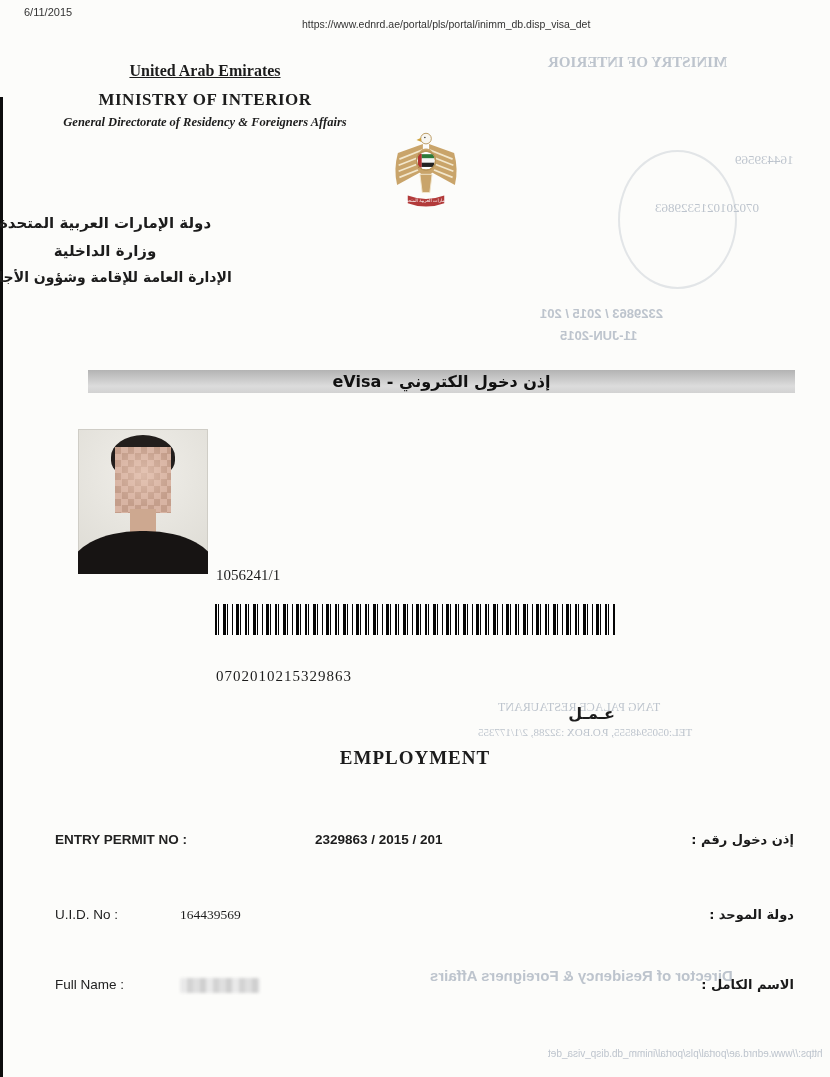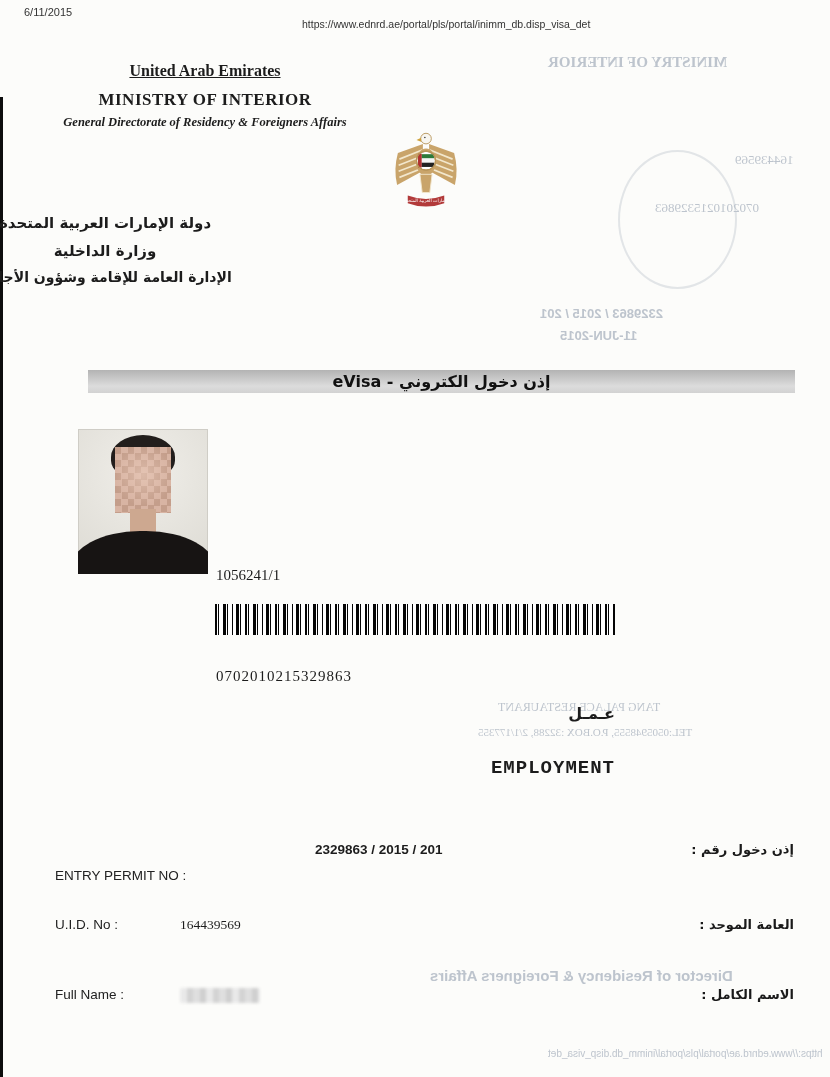--- a/index.html
+++ b/index.html
@@ -40,26 +40,26 @@
          border-radius:48% 48% 0 0/80% 80% 0 0;}
   
   .bc-top{position:absolute;left:216px;top:150px;font-family:"Liberation Serif",serif;font-size:15px;}
   .barcode{position:absolute;left:215px;top:170px;width:400px;height:31px;background:
     repeating-linear-gradient(90deg,#050505 0 2px,#fff 2px 3px,#050505 3px 4px,#fff 4px 8px,
       #050505 8px 11px,#fff 11px 12px,#050505 12px 13px,#fff 13px 17px,#050505 17px 18px,
       #fff 18px 21px,#050505 21px 24px,#fff 24px 25px,#050505 25px 26px,#fff 26px 30px);}
   .bc-bottom{position:absolute;left:216px;top:203px;font-family:"Liberation Serif",serif;font-size:15px;letter-spacing:1px;}
   .type-ar{position:absolute;left:215px;top:222px;width:400px;text-align:right;direction:rtl;
            font-family:"DejaVu Sans",sans-serif;font-weight:700;font-size:16px;}
-  .type-en{position:absolute;left:215px;top:246px;width:400px;text-align:right;
-           font-family:Liberation Mono, monospace;font-weight:bold;font-size:19px;letter-spacing:1px;margin-top:10px;}
+  .type-en{position:absolute;left:215px;top:246px;width:400px;text-align:center;
+           font-family:Liberation Serif, serif;font-weight:bold;font-size:19px;letter-spacing:1px;}
   
   .frow{position:absolute;left:0;width:830px;height:20px;}
   .flabel{position:absolute;left:55px;font-size:13.5px;color:#222;}
-  .b{font-weight:400;margin-top:26px;}
+  .b{font-weight:700;}
   .fvalue{position:absolute;left:315px;font-size:13.5px;font-weight:700;}
   .ind{left:345px;}
   .vs{position:absolute;left:180px;font-family:"Liberation Serif",serif;font-size:13.5px;font-weight:normal;}
   .far{position:absolute;right:36px;direction:rtl;font-family:"DejaVu Sans",sans-serif;
        font-size:13px;font-weight:700;color:#1a1a1a;white-space:nowrap;}
   .blur{position:absolute;border-radius:2px;filter:blur(1.6px);
         background:repeating-linear-gradient(90deg,#e9e9e9 0 7px,#d3d3d3 7px 13px,#dfdfdf 13px 20px,#cfcfcf 20px 26px);}
   
   .ghost{position:absolute;transform:scaleX(-1);white-space:nowrap;color:#bdc4cd;z-index:0;}
   .g-serif{font-family:"Liberation Serif",serif;}
@@ -142,21 +142,21 @@
   <div class="type-en z">EMPLOYMENT</div>
 
   <div class="frow z" style="top:309px">
     <span class="flabel b">ENTRY PERMIT NO :</span>
     <span class="fvalue">2329863 / 2015 / 201</span>
     <span class="far" dir="rtl">إذن دخول رقم :</span>
   </div>
   <div class="frow z" style="top:364px">
     <span class="flabel">U.I.D. No :</span>
     <span class="vs">164439569</span>
-    <span class="far" dir="rtl">العامة الموحد :</span>
+    <span class="far" dir="rtl">دولة الموحد :</span>
   </div>
   <div class="frow z" style="top:414px">
     <span class="flabel">Full Name :</span>
     <span class="blur" style="left:180px;top:1px;width:80px;height:15px;"></span>
     <span class="far" dir="rtl">الاسم الكامل :</span>
   </div>
 
 </div>
 
 </body></html>

